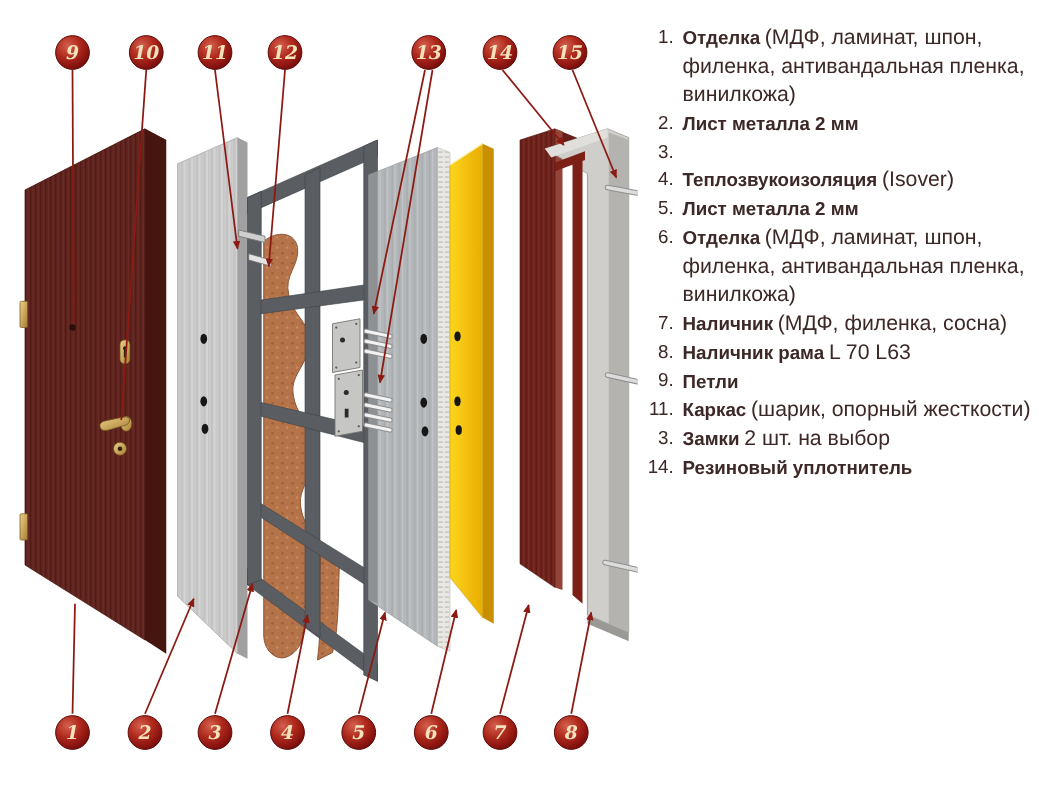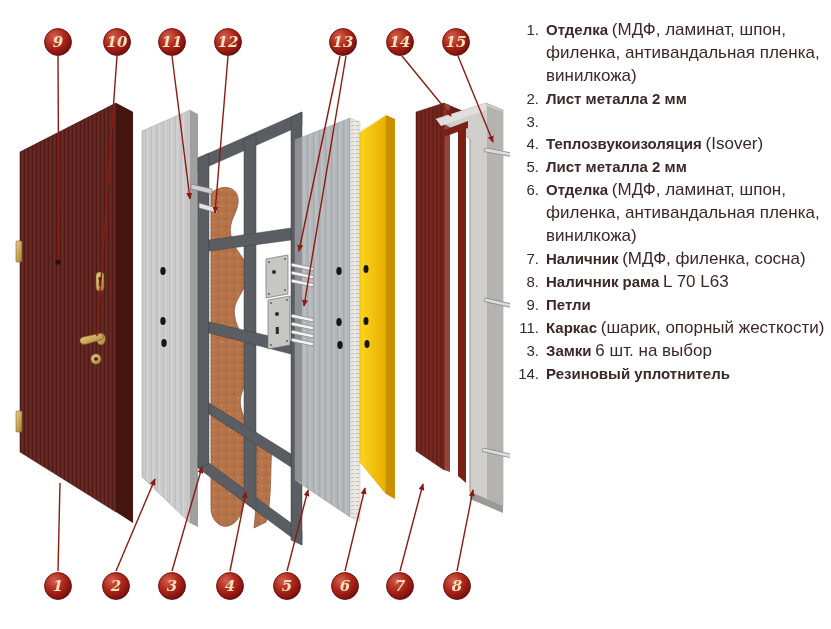--- a/index.html
+++ b/index.html
@@ -325,21 +325,21 @@
       <li>
           <span class="num">9.</span>
           <span class="body"><span class="term">Петли</span> <span class="note"></span></span>
         </li>
       <li>
           <span class="num">11.</span>
           <span class="body"><span class="term">Каркас</span> <span class="note">(шарик, опорный жесткости)</span></span>
         </li>
       <li>
           <span class="num">3.</span>
-          <span class="body"><span class="term">Замки</span> <span class="note">6 шт. на выбор</span></span>
+          <span class="body"><span class="term">Замки</span> <span class="note">2 шт. на выбор</span></span>
         </li>
       <li>
           <span class="num">14.</span>
           <span class="body"><span class="term">Резиновый уплотнитель</span> <span class="note"></span></span>
         </li>
     </ol>
   </div>
 
 </div>
 

